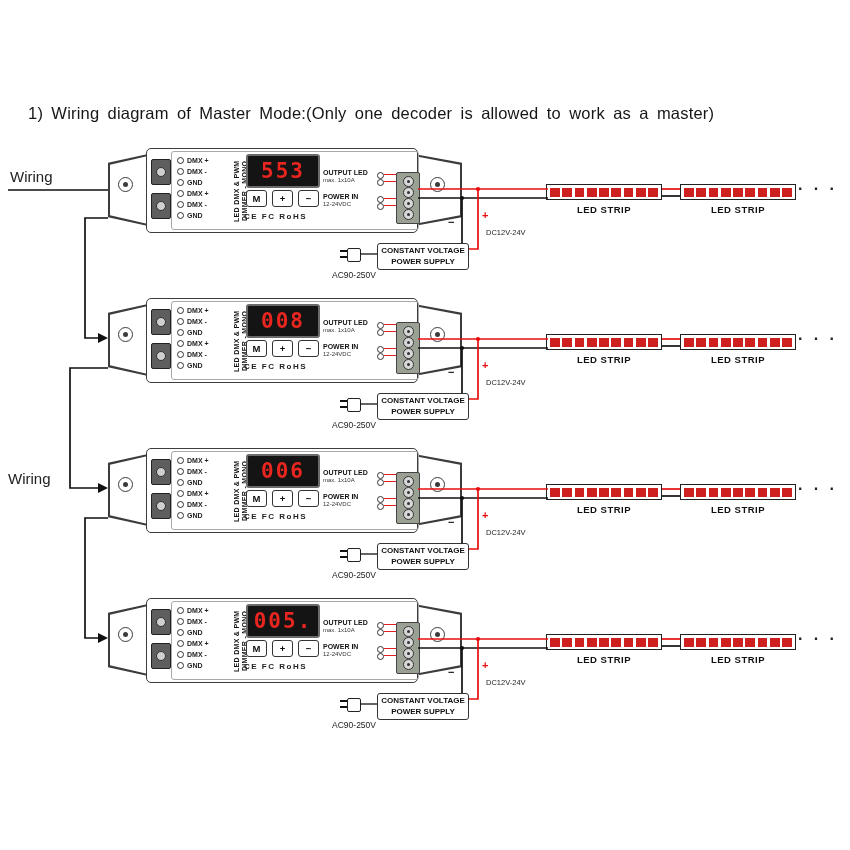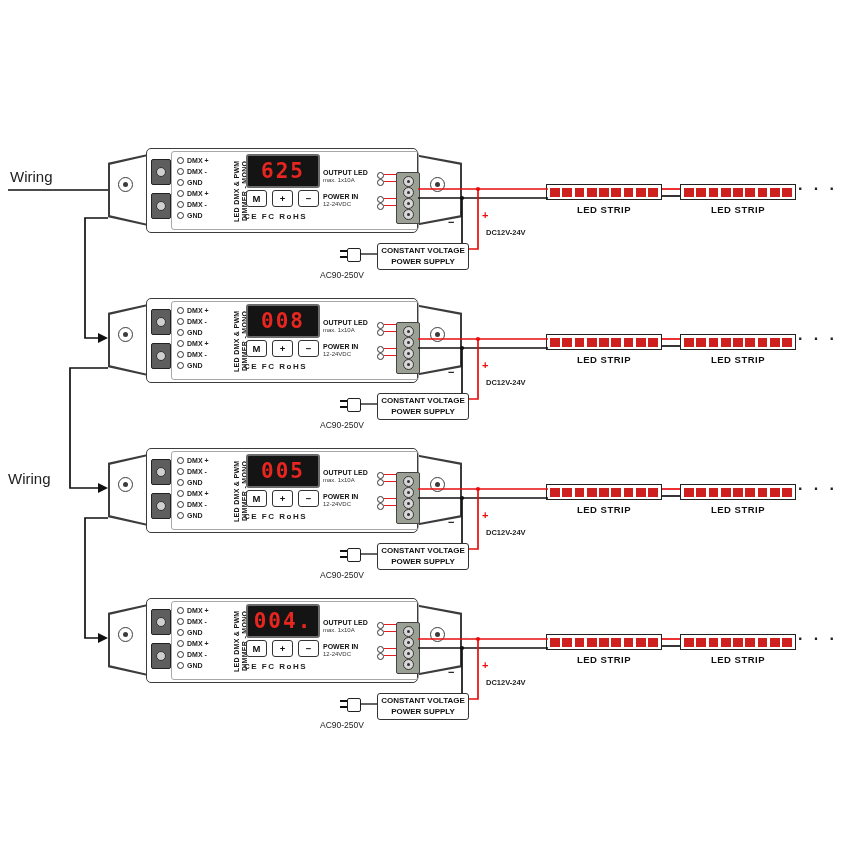--- a/index.html
+++ b/index.html
@@ -57,38 +57,39 @@
 
   .conn{left:396px;top:24px;width:22px;height:50px;background:#9aa093;border:1px solid #444;
         border-radius:2px;z-index:2}
   .cscrew{position:absolute;left:6px;width:9px;height:9px;border:1.4px solid #333;border-radius:50%;
           background:#d8d8d8;display:flex;align-items:center;justify-content:center}
   .cscrew::after{content:"";width:3px;height:3px;border-radius:50%;background:#333}
 
   .psu{left:377px;top:95px;width:92px;height:27px;border:1.6px solid #333;border-radius:3px;background:#fff;
        display:flex;flex-direction:column;align-items:center;justify-content:center;
        font-size:8px;font-weight:700;line-height:1.3;text-align:center;box-sizing:border-box}
-  .aclab{left:320px;top:122px;width:56px;text-align:left;font-size:8.5px;color:#222}
-  .dclab{left:486px;top:80px;font-size:7.5px;font-weight:700;color:#222}
+  .aclab{left:320px;top:122px;width:56px;text-align:right;font-size:8.5px;color:#222}
+  .dclab{left:486px;top:80px;font-size:7.5px;font-weight:400;color:#222}
   .polar{font-size:11px;font-weight:700;line-height:1}
 
   .plug{left:340px;top:98px;width:24px;height:16px}
   .prong{position:absolute;left:0;width:7px;height:2px;background:#111}
   .pbody{position:absolute;left:7px;top:2px;width:12px;height:12px;background:#fff;border:1.4px solid #222;border-radius:2px}
 
   .strip{top:36px;width:116px;height:16px;border:1.3px solid #222;background:#fff;box-sizing:border-box;
          display:flex;align-items:center;gap:2.5px;padding:2px 3px}
   .led{flex:1;height:9px}
   .striplabel{top:56px;width:116px;text-align:center;font-size:9.5px;font-weight:700;letter-spacing:.5px}
   .dots{left:798px;top:32px;font-size:16px;font-weight:700;letter-spacing:3px;color:#222}
 </style>
 </head>
 <body>
 
 <div class="stage">
+  <div class="abs title">1) Wiring diagram of Master Mode:(Only one decoder is allowed to work as a master)</div>
   <div class="abs side" style="left:10px;top:168px">Wiring</div>
   <div class="abs side" style="left:8px;top:470px">Wiring</div>
   <svg id="wires" class="abs" style="left:0;top:0;z-index:6;pointer-events:none" width="850" height="850">
       <path d="M418 189 H548" stroke="#e80c0c" stroke-width="1.7" fill="none"></path>
       <path d="M418 198 H548" stroke="#111111" stroke-width="1.7" fill="none"></path>
       <path d="M662 189 H680" stroke="#e80c0c" stroke-width="1.7" fill="none"></path>
       <path d="M662 196 H680" stroke="#111111" stroke-width="1.7" fill="none"></path>
       <path d="M469 249 H478 V189" stroke="#e80c0c" stroke-width="1.7" fill="none"></path>
       <path d="M462 243 V198" stroke="#111111" stroke-width="1.7" fill="none"></path>
       <circle cx="478" cy="189" r="2.1" fill="#e80c0c"></circle>
@@ -167,21 +168,21 @@
           <span class="abs tlab" style="position: static;">DMX -</span>
         </div>
         <div class="abs trow" style="top: 62px;">
           <div class="abs tdot" style="position: static;"></div>
           <span class="abs tlab" style="position: static;">GND</span>
         </div>
         <div class="abs vlabel">
           <span class="abs " style="position: static;">LED DMX &amp; PWM</span>
           <span class="abs " style="position: static;">DIMMER - MONO</span>
         </div>
-        <div class="abs display" style="color: rgb(232, 38, 31);">625</div>
+        <div class="abs display" style="color: rgb(232, 38, 31);">553</div>
         <div class="abs btns">
           <div class="abs btn" style="position: static;">M</div>
           <div class="abs btn" style="position: static;">+</div>
           <div class="abs btn" style="position: static;">−</div>
         </div>
         <div class="abs cert">CE FC RoHS</div>
         <div class="abs iogroup" style="top: 20px;">
           <b class="abs " style="position: static;">OUTPUT LED</b>
           <i class="abs " style="position: static;">max. 1x10A</i>
         </div>
@@ -395,21 +396,21 @@
           <span class="abs tlab" style="position: static;">DMX -</span>
         </div>
         <div class="abs trow" style="top: 62px;">
           <div class="abs tdot" style="position: static;"></div>
           <span class="abs tlab" style="position: static;">GND</span>
         </div>
         <div class="abs vlabel">
           <span class="abs " style="position: static;">LED DMX &amp; PWM</span>
           <span class="abs " style="position: static;">DIMMER - MONO</span>
         </div>
-        <div class="abs display" style="color: rgb(232, 38, 31);">005</div>
+        <div class="abs display" style="color: rgb(232, 38, 31);">006</div>
         <div class="abs btns">
           <div class="abs btn" style="position: static;">M</div>
           <div class="abs btn" style="position: static;">+</div>
           <div class="abs btn" style="position: static;">−</div>
         </div>
         <div class="abs cert">CE FC RoHS</div>
         <div class="abs iogroup" style="top: 20px;">
           <b class="abs " style="position: static;">OUTPUT LED</b>
           <i class="abs " style="position: static;">max. 1x10A</i>
         </div>
@@ -509,21 +510,21 @@
           <span class="abs tlab" style="position: static;">DMX -</span>
         </div>
         <div class="abs trow" style="top: 62px;">
           <div class="abs tdot" style="position: static;"></div>
           <span class="abs tlab" style="position: static;">GND</span>
         </div>
         <div class="abs vlabel">
           <span class="abs " style="position: static;">LED DMX &amp; PWM</span>
           <span class="abs " style="position: static;">DIMMER - MONO</span>
         </div>
-        <div class="abs display" style="color: rgb(232, 38, 31);">004.</div>
+        <div class="abs display" style="color: rgb(232, 38, 31);">005.</div>
         <div class="abs btns">
           <div class="abs btn" style="position: static;">M</div>
           <div class="abs btn" style="position: static;">+</div>
           <div class="abs btn" style="position: static;">−</div>
         </div>
         <div class="abs cert">CE FC RoHS</div>
         <div class="abs iogroup" style="top: 20px;">
           <b class="abs " style="position: static;">OUTPUT LED</b>
           <i class="abs " style="position: static;">max. 1x10A</i>
         </div>

